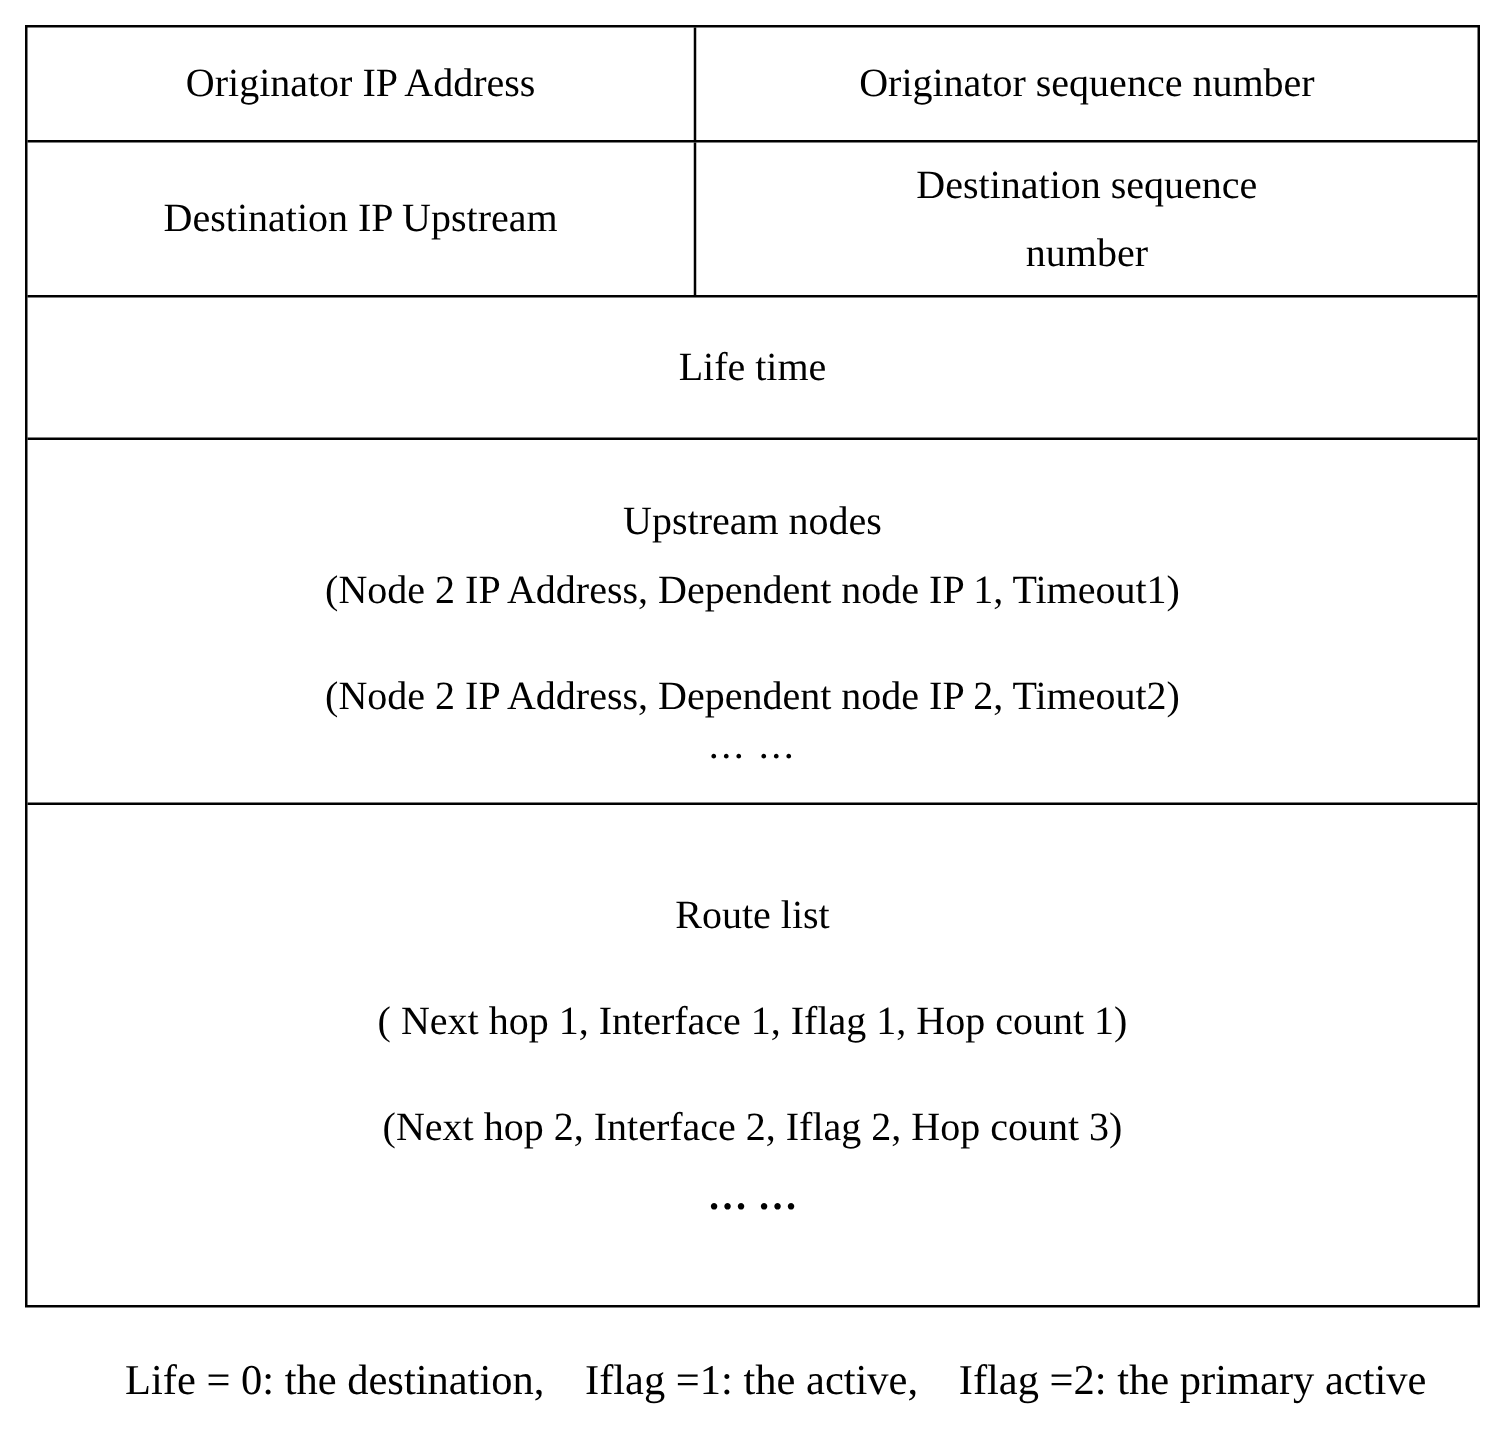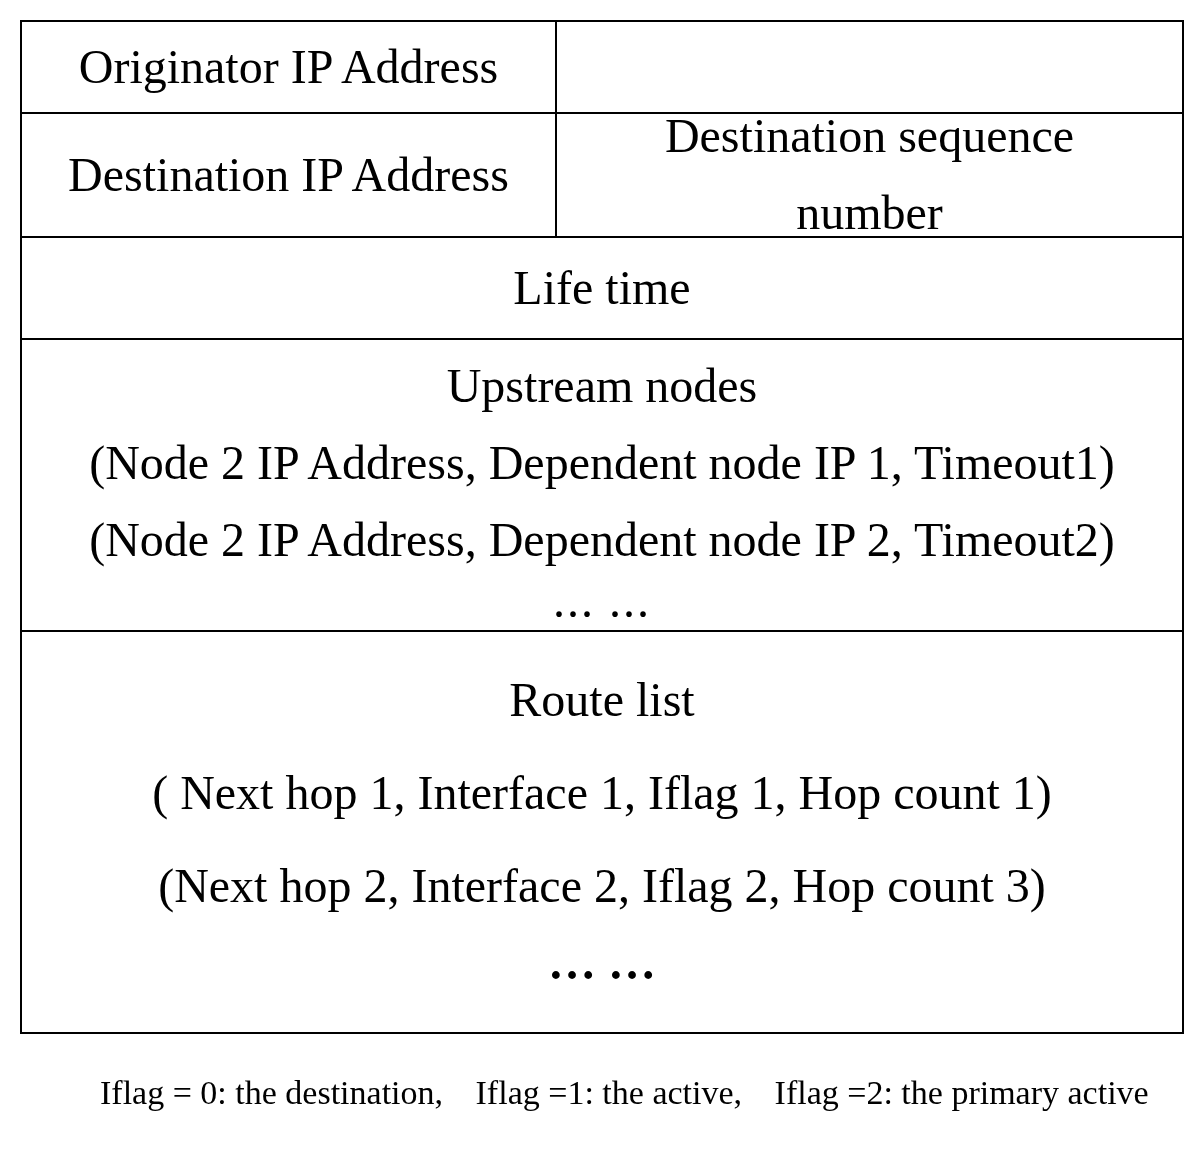--- a/index.html
+++ b/index.html
@@ -21,61 +21,62 @@
     }
     .row:last-child {
       border-bottom: none;
     }
     .cell {
       display: flex;
       flex-direction: column;
       align-items: center;
       justify-content: center;
       text-align: center;
-      font-size: 48px;
+      font-size: 32px;
       line-height: 1.35;
       padding: 16px 10px;
       box-sizing: border-box;
     }
     .cell-left {
       flex: 0 0 535px;
       border-right: 2px solid #000;
     }
     .cell-right {
       flex: 1;
     }
     .cell-full {
       width: 100%;
     }
     .r1 .cell { height: 90px; }
     .r2 .cell { height: 122px; }
-    .r3 .cell { height: 100px; }
+    .r3 .cell { height: 112px; }
     .r4 .cell-full { height: 290px; padding-top: 26px; padding-bottom: 8px; font-family: Liberation Serif, serif; }
     .r5 .cell-full { height: 400px; padding-top: 30px; padding-bottom: 30px; }
     .stack-line { margin: 6px 12px; }
     .stack-gap { height: 30px; }
     .ellipsis { margin-top: -10px; letter-spacing: 2px;}
     .footer-legend {
       margin-top: 40px;
       margin-left: 80px;
       font-size: 34px;
     }
     .footer-legend span { margin-right: 24px; }
   </style>
 </head>
 <body>
 
 <div class="table-wrap">
 
   <div class="row r1">
     <div class="cell cell-left">Originator IP Address</div>
+    <div class="cell cell-right">Originator sequence number</div>
   </div>
 
   <div class="row r2">
-    <div class="cell cell-left">Destination IP Address</div>
+    <div class="cell cell-left">Destination IP Upstream</div>
     <div class="cell cell-right">
       <div class="stack-line">Destination sequence</div>
       <div class="stack-line">number</div>
     </div>
   </div>
 
   <div class="row r3">
     <div class="cell cell-full">Life time</div>
   </div>
 
@@ -96,16 +97,16 @@
       <div class="stack-line">( Next hop 1, Interface 1, Iflag 1, Hop count 1)</div>
       <div class="stack-gap"></div>
       <div class="stack-line">(Next hop 2, Interface 2, Iflag 2,  Hop count 3)</div>
       <div class="stack-line" style="font-weight:bold;">… …</div>
     </div>
   </div>
 
 </div>
 
 <div class="footer-legend">
-  <span>Iflag = 0: the destination,</span>
+  <span>Life = 0: the destination,</span>
   <span>Iflag =1: the active,</span>
   <span>Iflag =2: the primary active</span>
 </div>
 
 </body></html>

